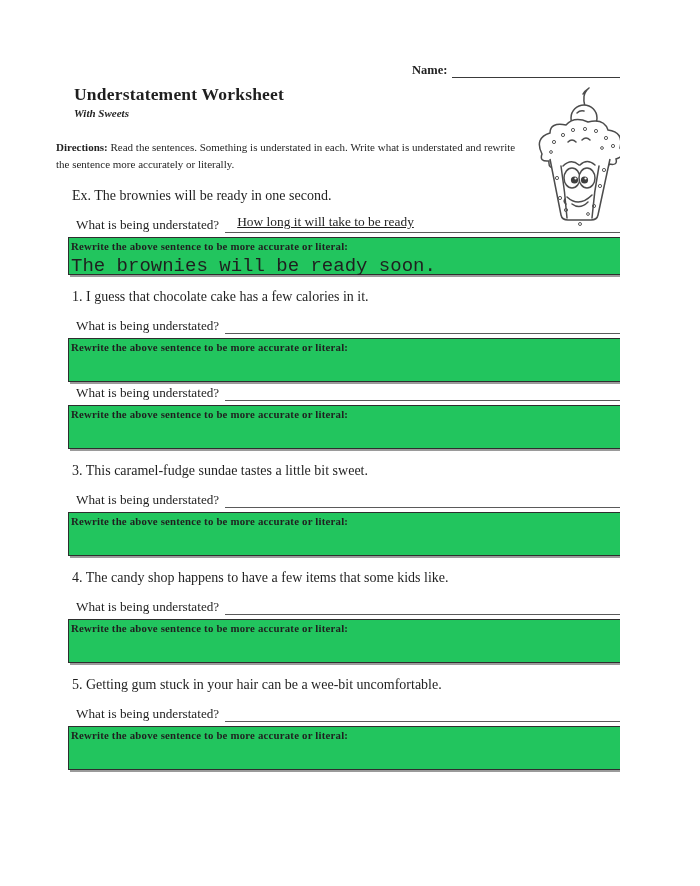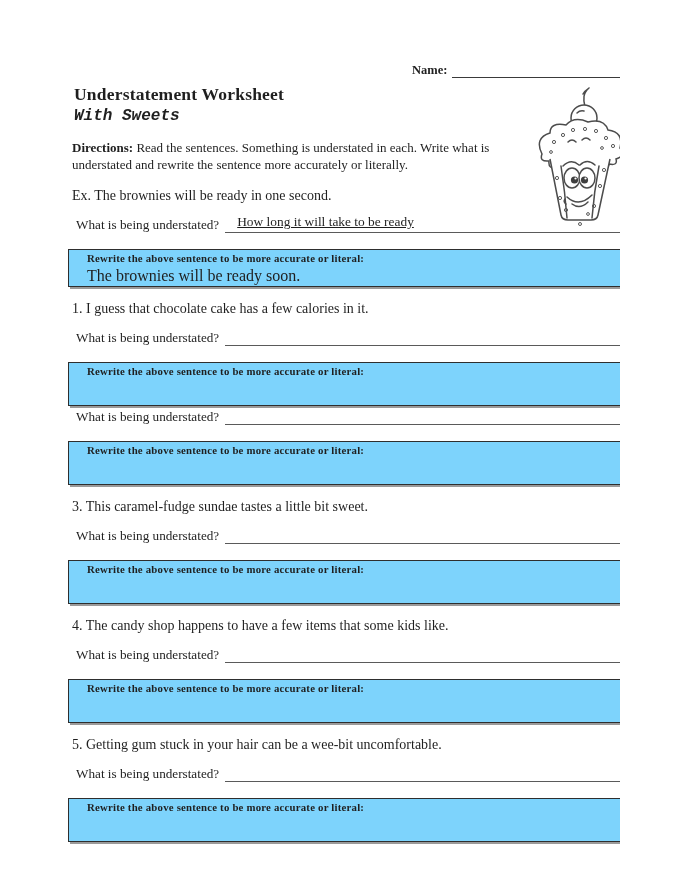--- a/index.html
+++ b/index.html
@@ -5,39 +5,39 @@
   html,body{margin:0;padding:0;background:#fff;}
   .page{
     position:relative;width:620px;height:886px;background:#ffffff;
     font-family:"Liberation Serif","DejaVu Serif",serif;color:#1f1f1f;
     overflow:hidden;
   }
   
   .name-row{position:absolute;left:412px;top:62px;width:218px;display:flex;align-items:flex-end;font-size:12.5px;font-weight:bold;}
   .name-row .fill-line{flex:1;border-bottom:1.2px solid #3a3a3a;height:15px;margin-left:5px;}
   .title{position:absolute;left:74px;top:84px;font-size:17.5px;font-weight:bold;letter-spacing:.2px;}
-  .subtitle{position:absolute;left:74px;top:107px;font-size:16px;font-weight:bold;font-style:italic;font-family:Liberation Mono, monospace;}
-  .directions{position:absolute;left:72px;top:139px;width:468px;font-size:13px;line-height:17px;}
+  .subtitle{position:absolute;left:74px;top:107px;font-size:11px;font-weight:bold;font-style:italic;}
+  .directions{position:absolute;left:56px;top:139px;width:468px;font-size:11px;line-height:17px;}
   .directions b{font-weight:bold;}
   .cupcake{position:absolute;left:528px;top:86px;width:104px;height:140px;}
   
   .content{position:absolute;left:68px;top:188px;width:564px;}
   .sentence{font-size:14px;line-height:16px;margin:0 0 10px 4px;}
   .item .sentence{margin-top:14px;}
-  .q-row{display:flex;align-items:flex-end;margin:0 10px 16px 8px;font-size:13.2px;height:19px;}
+  .q-row{display:flex;align-items:flex-end;margin:0 10px 4px 8px;font-size:13.2px;height:19px;}
   .q-row .q-label{white-space:nowrap;}
   .q-row .answer-line{flex:1;border-bottom:1.2px solid #5a5a5a;margin-left:6px;height:18px;font-size:13.4px;padding-left:12px;white-space:nowrap;overflow:hidden;text-decoration:underline;}
   .rewrite-box{
     border:1.5px solid #2e2e2e;box-shadow:2px 2px 0 #9a9a9a;
-    padding:2px 6px 0 18px;background:#7dd3fc;
+    padding:2px 6px 0 2px;background:#22c55e;
   }
   .rewrite-box.ex{height:34px;}
   .item .rewrite-box{height:40px;}
   .rewrite-label{font-size:10.8px;font-weight:bold;letter-spacing:.2px;}
-  .rewrite-answer{font-size:16px;margin-top:3px;}
+  .rewrite-answer{font-size:19px;margin-top:3px;font-family:Liberation Mono, monospace;}
   svg .ln{fill:none;stroke:#4c4c4c;stroke-width:1.5;stroke-linecap:round;stroke-linejoin:round;}
   svg .fw{fill:#ffffff;stroke:#4c4c4c;stroke-width:1.5;}
   svg .dk{fill:#3f3f3f;stroke:none;}
   svg .dot{fill:none;stroke:#5a5a5a;stroke-width:1;}
 </style>
 </head>
 <body>
 
 <div class="page">
 

